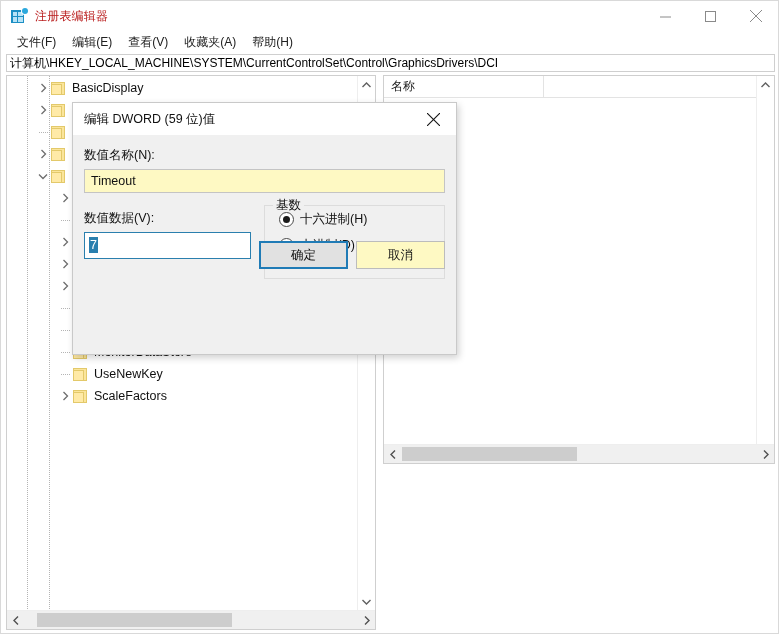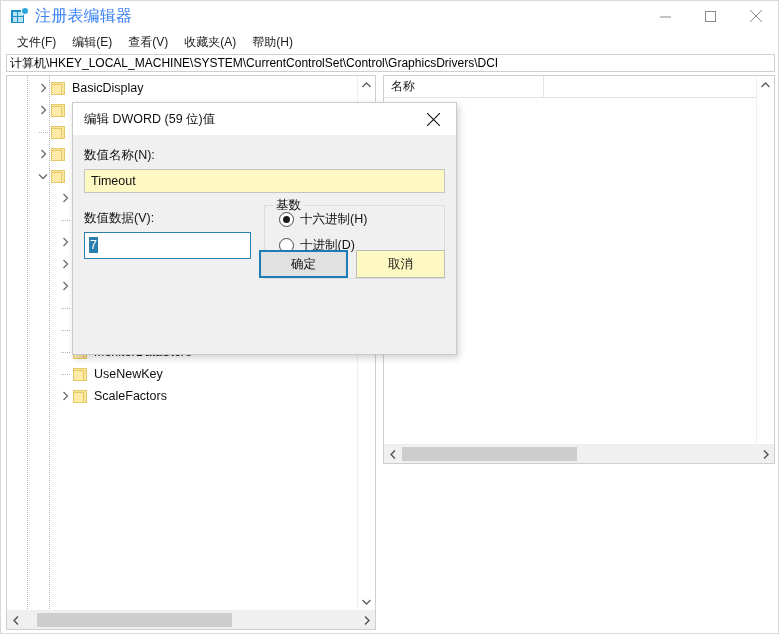--- a/index.html
+++ b/index.html
@@ -44,21 +44,21 @@
     box-sizing: border-box;
   }
   .app-icon .grid i { background: #b7e3f7; display: block; }
   .app-icon .dot {
     position: absolute; right: -1px; top: 0px;
     width: 6px; height: 6px; border-radius: 50%;
     background: #2aa8dd;
     box-shadow: 0 0 0 1px #ffffff;
   }
   .title-text {
-    font-size: 16px; color: #3b82f6;
+    font-size: 12px; color: #b91c1c;
     letter-spacing: .2px;
   }
   .win-buttons {
     position: absolute; right: 0; top: 0;
     height: 30px; display: flex;
   }
   .win-btn {
     width: 45px; height: 30px;
     display: flex; align-items: center; justify-content: center;
     color: #8a8a8a;
@@ -387,21 +387,21 @@
     flex: none;
     background: #fff;
   }
   .rdo.on::after {
     content: "";
     position: absolute; left: 3px; top: 3px;
     width: 7px; height: 7px; border-radius: 50%;
     background: #1a1a1a;
   }
   .btn-row {
-    position: absolute; right: 11px; bottom: 1px;
+    position: absolute; right: 11px; bottom: 10px;
     display: flex;
   }
   .btn {
     width: 89px; height: 28px;
     background: #fef9c3;
     border: 1px solid #bcbcbc;
     box-sizing: border-box;
     font-size: 12.5px; color: #111;
     display: flex; align-items: center; justify-content: center;
   }

